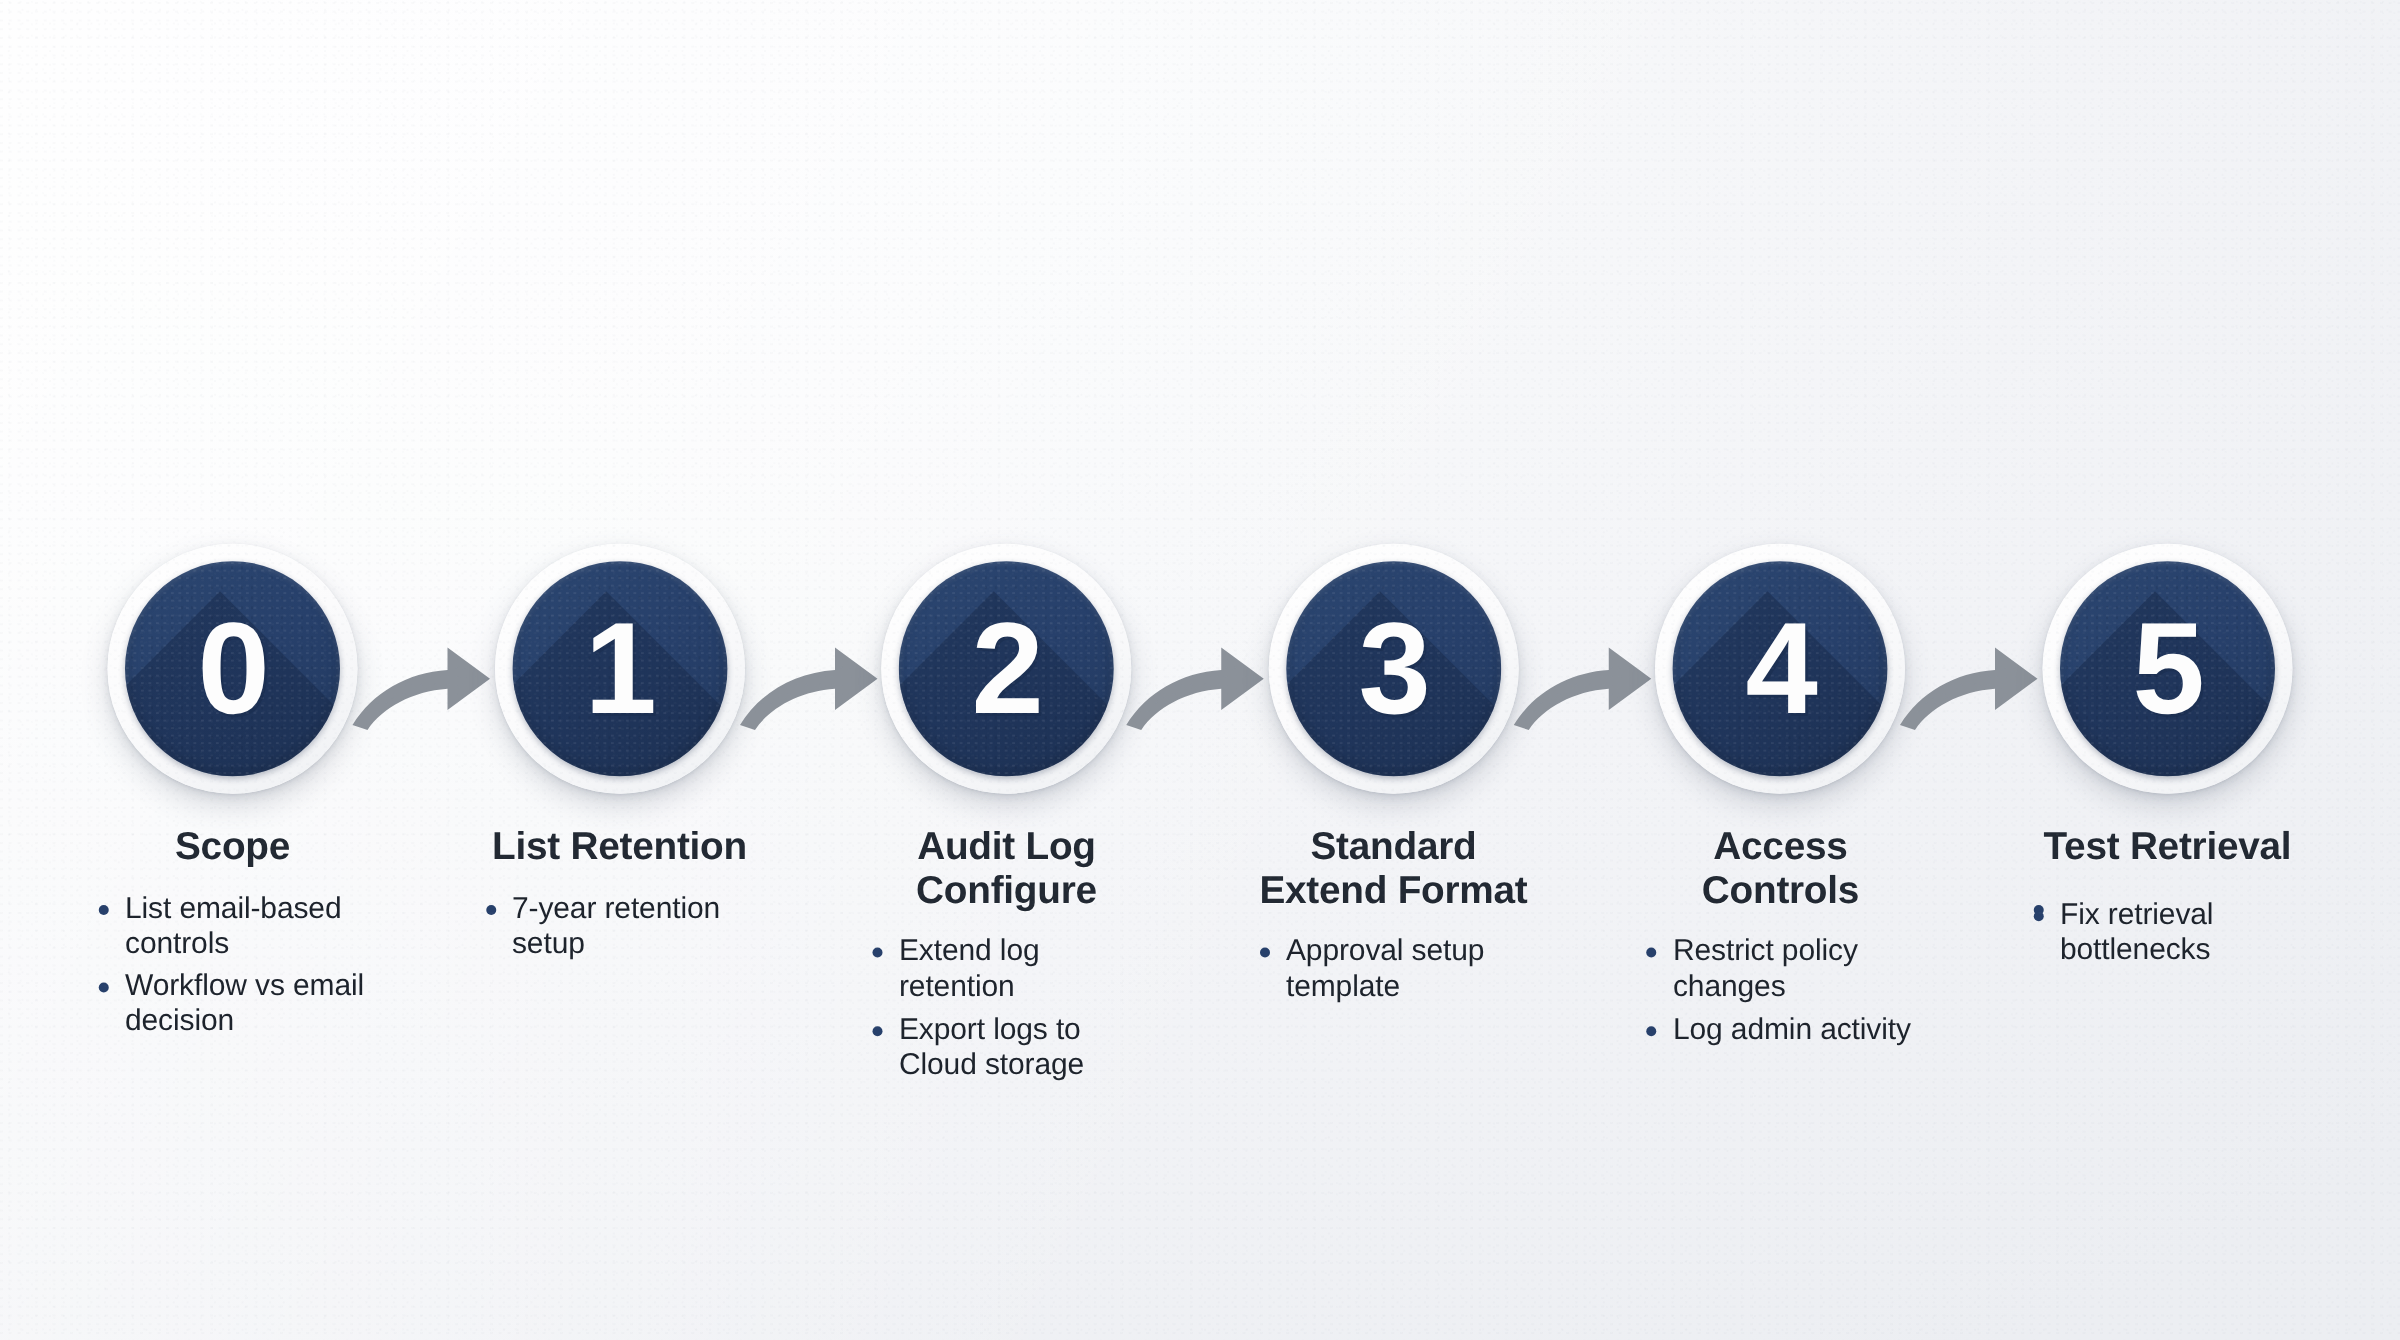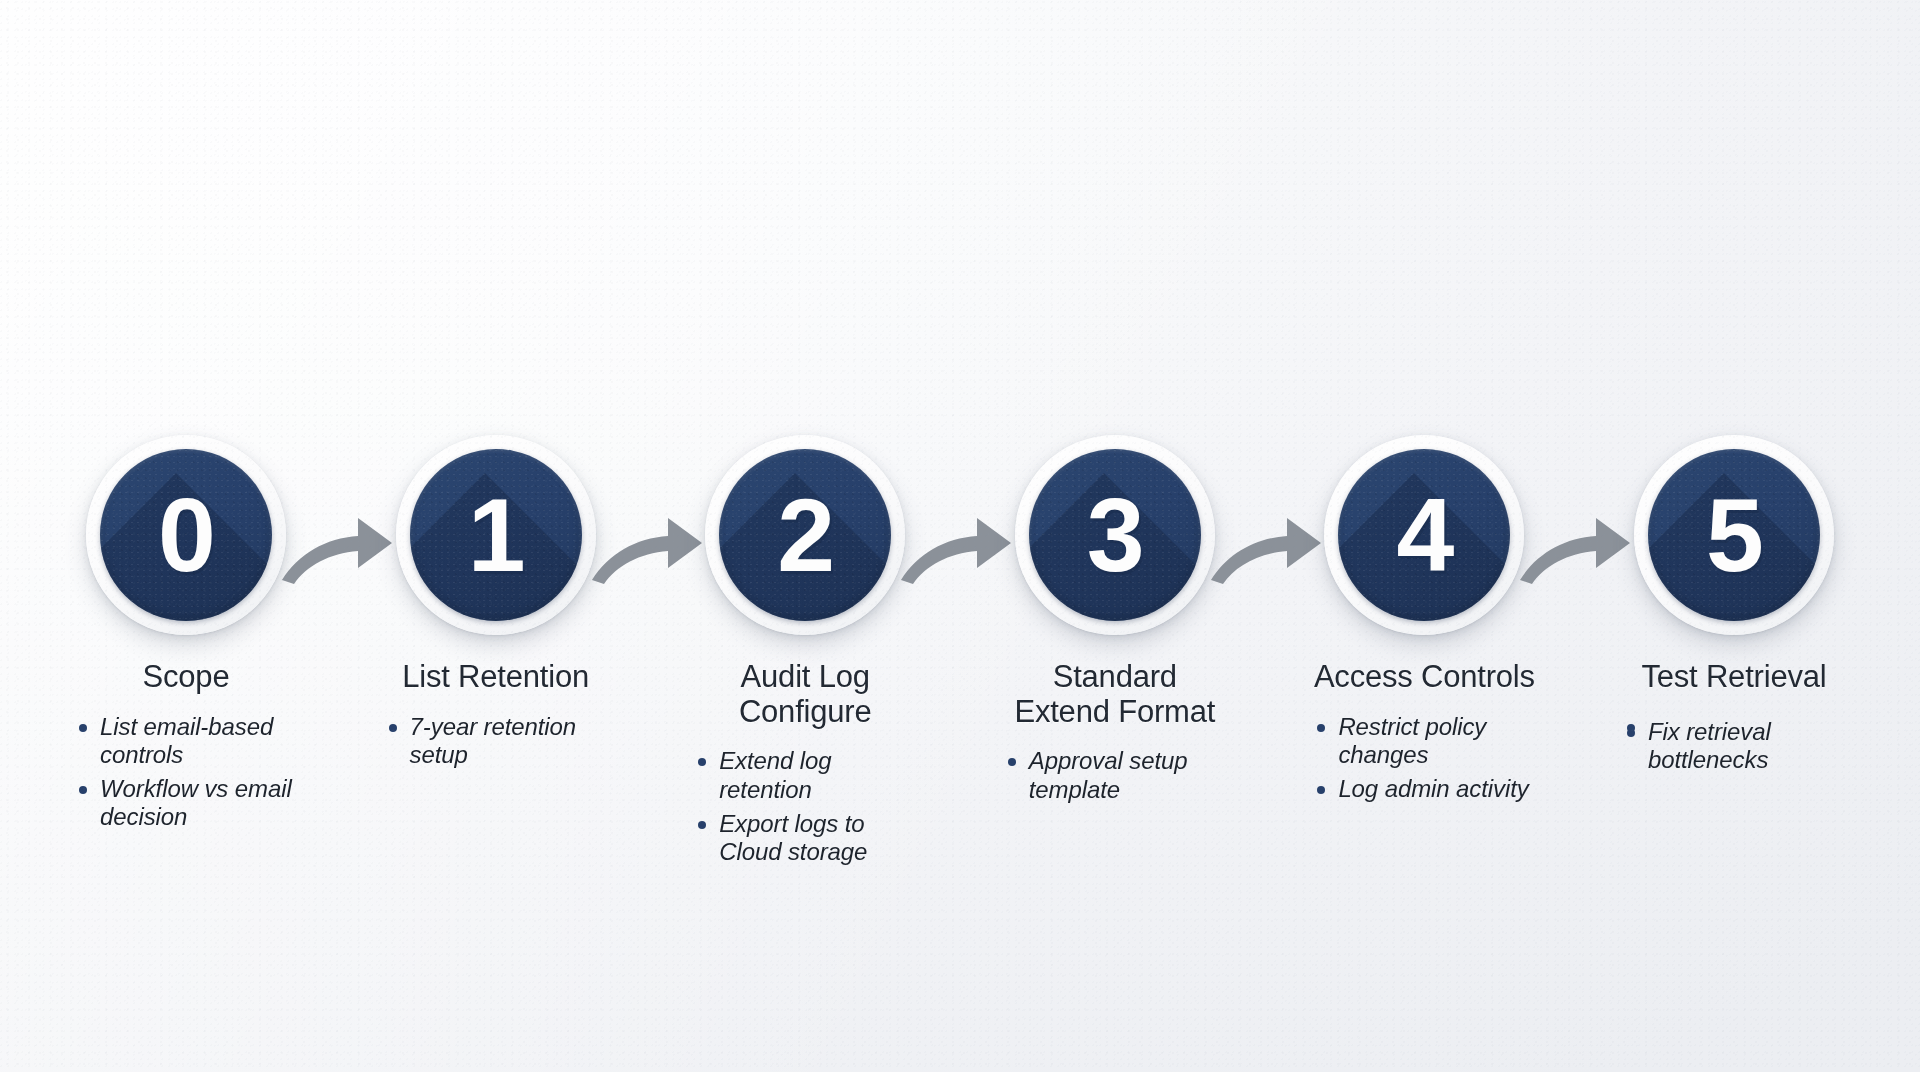--- a/index.html
+++ b/index.html
@@ -147,41 +147,40 @@
   .connector svg { display: block; width: 100%; height: 100%; }
 
   
   .step-title {
     margin-top: 20px;
     width: 226px;
     text-align: center;
     color: #222933;
     font-size: 31px;
     line-height: 1.12;
-    font-weight: normal;
+    font-weight: bold;
     letter-spacing: -0.2px;
     text-shadow: 0 1px 1px rgba(255,255,255,0.85);
   }
   .bullets {
     margin: 18px 0 0 0;
     padding: 0;
     list-style: none;
     width: 222px;
     align-self: center;
   }
   .bullet {
     position: relative;
     padding-left: 25px;
     margin-bottom: 5px;
     color: #1d232c;
     font-size: 24px;
     line-height: 1.19;
     text-align: left;
     letter-spacing: -0.1px;
-    font-style: italic;
   }
   .bullet .dot {
     position: absolute;
     left: 4px;
     top: 11px;
     width: 8px;
     height: 8px;
     border-radius: 50%;
     background: #27406b;
   }

